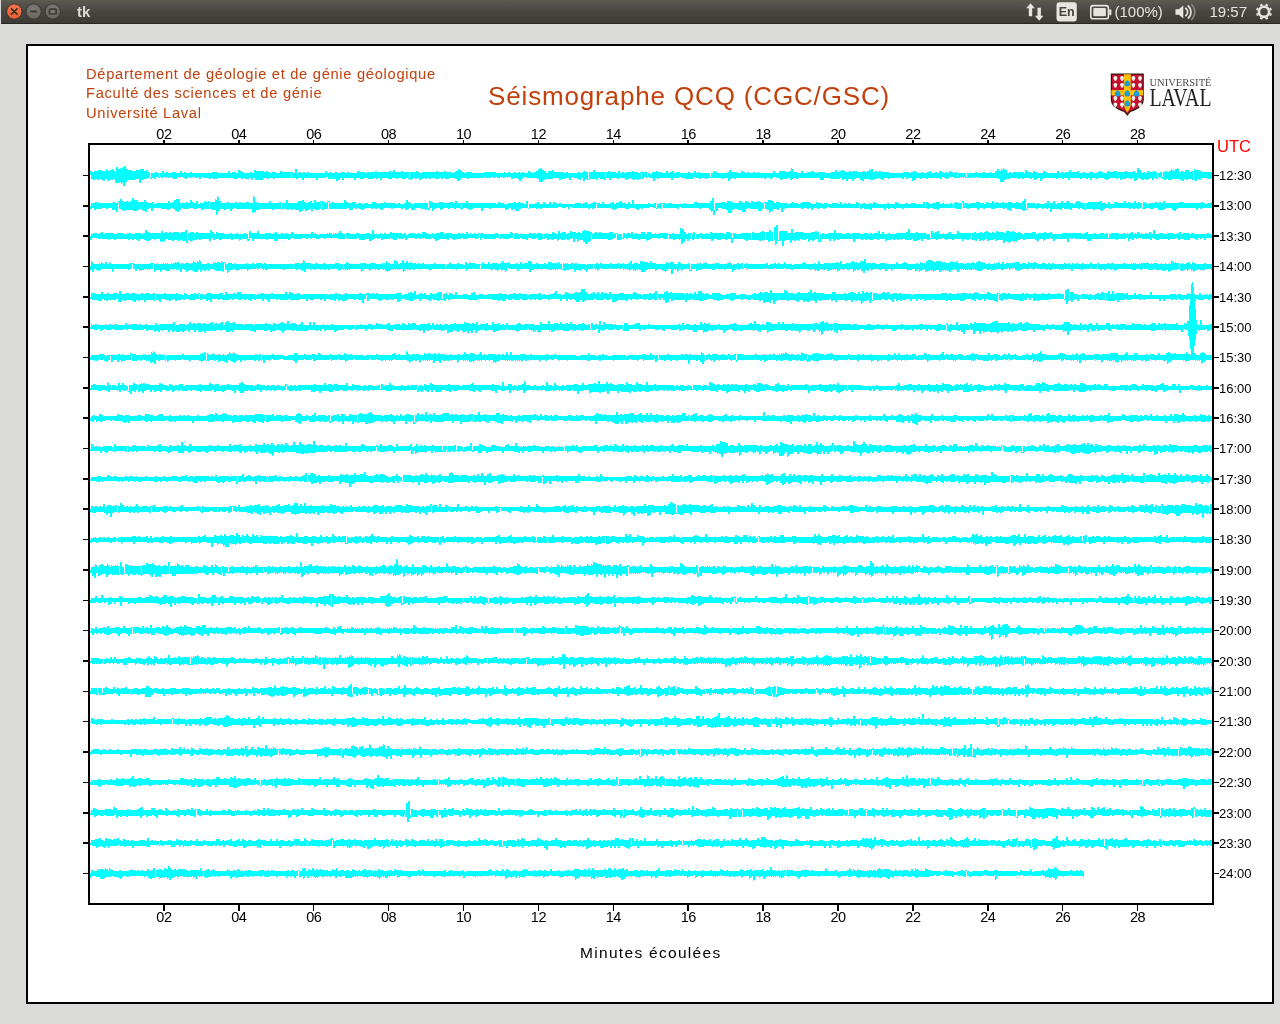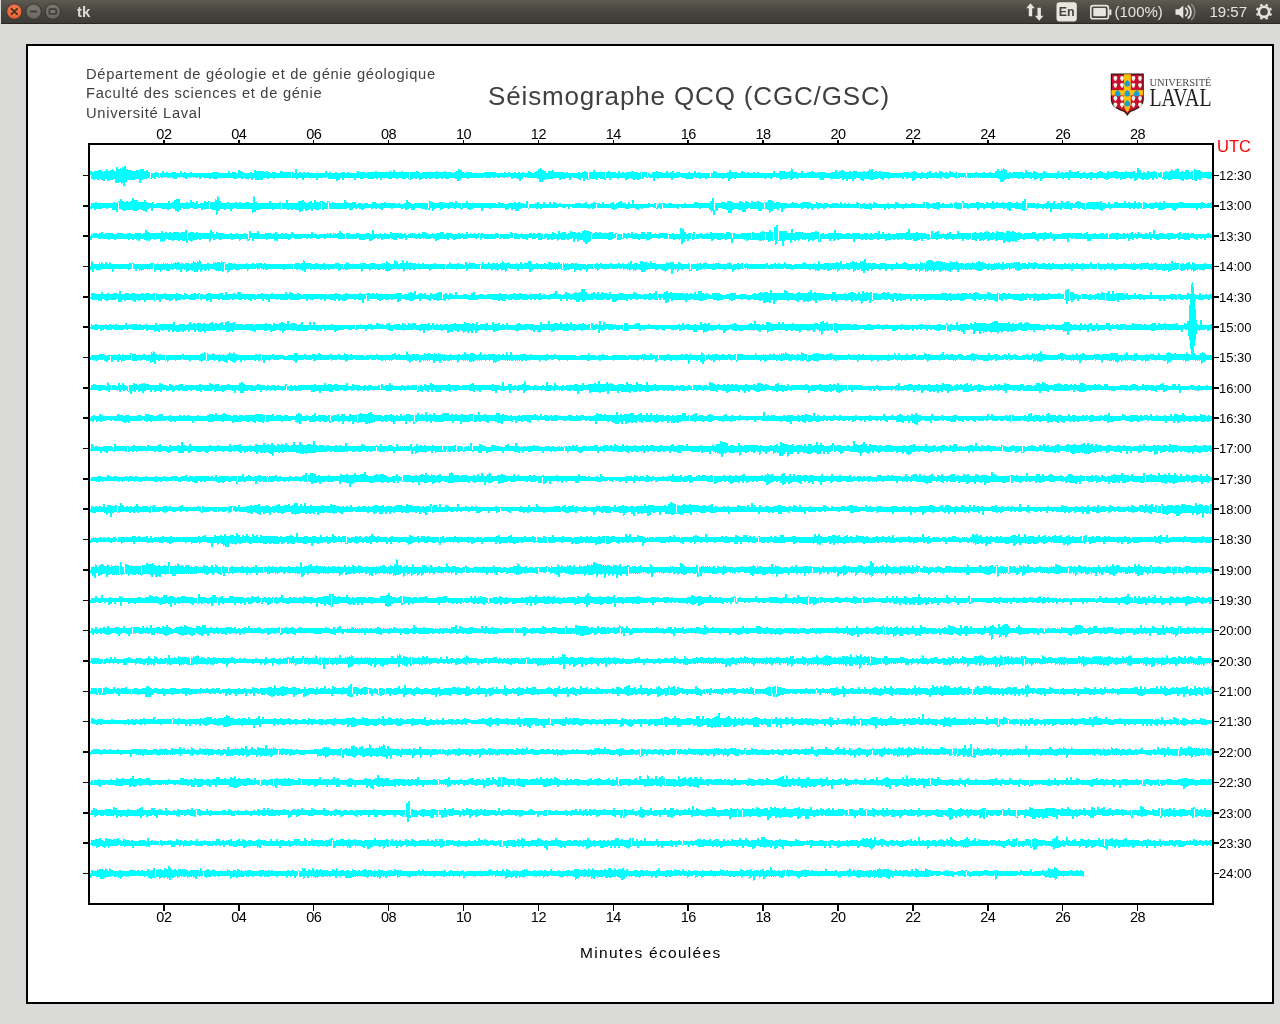--- a/index.html
+++ b/index.html
@@ -1,19 +1,19 @@
 <!DOCTYPE html>
 <html><head><meta charset="utf-8">
 <style>
   html,body{margin:0;padding:0;width:1280px;height:1024px;overflow:hidden;
     background:#dadad8;font-family:"Liberation Sans",sans-serif}
   #topbar{position:absolute;left:1px;top:0;width:1280px;height:24px}
   #page{position:absolute;left:26px;top:44px;width:1244px;height:956px;
     background:#fff;border:2px solid #000}
-  .hdr{position:absolute;color:#404040}
+  .hdr{position:absolute;color:#c2410c}
 </style></head>
 <body>
 <div id="page"></div>
 <div class="hdr" style="left:86px;top:65px;font-size:14.7px;line-height:19.3px;letter-spacing:0.7px">
 Département de géologie et de génie géologique<br>
 Faculté des sciences et de génie<br>
 Université Laval</div>
 <div class="hdr" style="left:488px;top:81.4px;font-size:26px;letter-spacing:0.85px">Séismographe QCQ (CGC/GSC)</div>
 <svg width="1280" height="1024" viewBox="0 0 1280 1024" style="position:absolute;left:0;top:0" xmlns="http://www.w3.org/2000/svg">
 <rect x="89.0" y="144.2" width="1123.5" height="759.8" fill="none" stroke="#000" stroke-width="2" shape-rendering="crispEdges"></rect>

